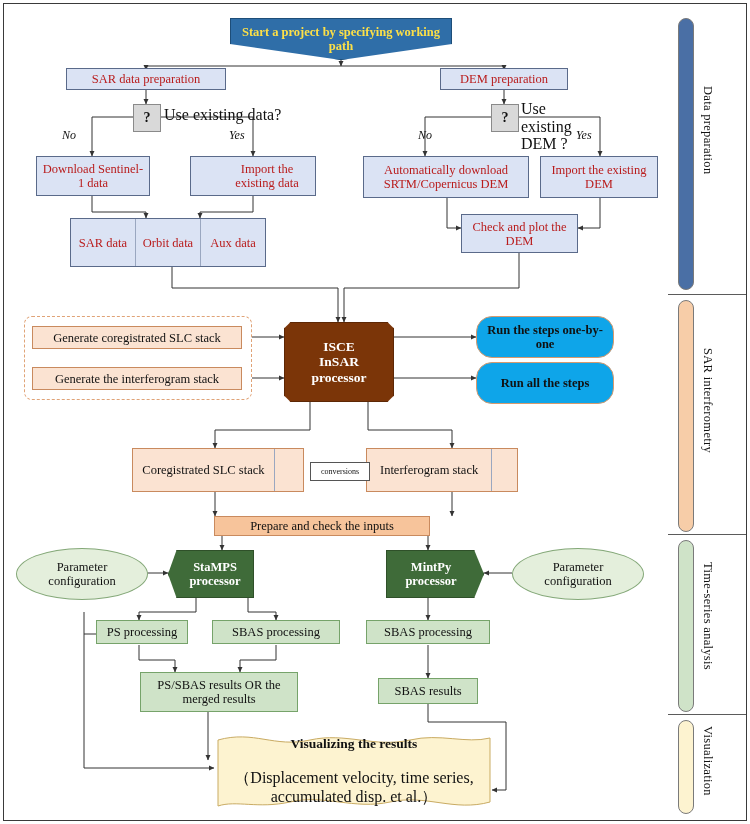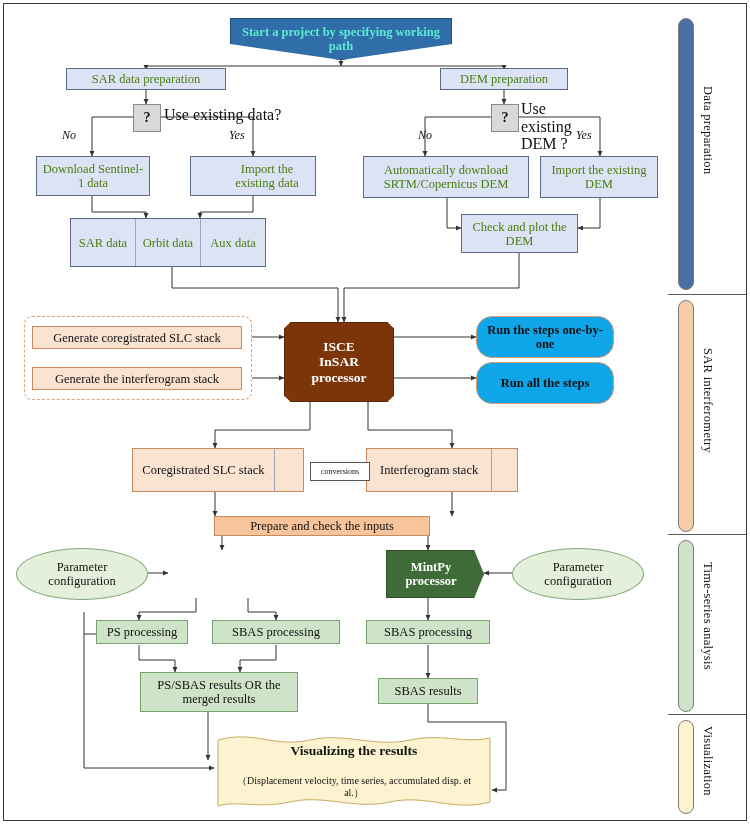--- a/index.html
+++ b/index.html
@@ -1,21 +1,21 @@
 <!DOCTYPE html>
 <html><head>
 <meta charset="utf-8">
 <style>
   html,body{margin:0;padding:0;background:#fff;}
   body{width:750px;height:824px;font-family:"Liberation Serif",serif;color:#111;}
   #root{position:relative;width:750px;height:824px;overflow:hidden;}
   .frame{position:absolute;left:3px;top:3px;width:744px;height:818px;border:1px solid #3a3a3a;box-sizing:border-box;}
   .node{position:absolute;box-sizing:border-box;display:flex;align-items:center;justify-content:center;text-align:center;line-height:1.12;}
-  .blue{background:#dbe3f4;border:1px solid #5a6a8a;color:#4d7c0f;}
-  .start{background:#2f6ea8;color:#5eead4;font-weight:bold;border:1px solid #1d4d78;}
+  .blue{background:#dbe3f4;border:1px solid #5a6a8a;color:#b91c1c;}
+  .start{background:#2f6ea8;color:#fde047;font-weight:bold;border:1px solid #1d4d78;}
   .peach{background:#fbe3d2;border:1px solid #c98a5e;}
   .peach-r{background:#0ea5e9;border:1px solid #d79a6e;border-radius:16px;font-weight:bold;}
   .brown{background:#7b3508;color:#fff;font-weight:bold;border:1px solid #5d2705;}
   .green{background:#3f6b39;color:#fff;font-weight:bold;border:1px solid #2f5029;}
   .lgreen{background:#cfe3c8;border:1px solid #76a36a;}
   .cream{background:#fdf3d0;border:1px solid #d8c47a;}
   .dashed{border:1px dashed #e0a377;background:#fff;border-radius:8px;}
   .txt{font-size:12.5px;}
   .diamond{position:absolute;width:26px;height:26px;background:#d9d9d9;border:1px solid #8a8a8a;display:flex;align-items:center;justify-content:center;font-weight:bold;font-size:14px;}
   .lbl{position:absolute;font-style:italic;font-size:12px;}
@@ -221,20 +221,24 @@
     <span>Prepare and check the inputs</span>
   </div>
 
   <div class="ell" style="left:16px;top:548px;width:130px;height:50px;">
     <span style="padding:0 12px;">Parameter configuration</span>
   </div>
   <div class="ell" style="left:512px;top:548px;width:130px;height:50px;">
     <span style="padding:0 12px;">Parameter configuration</span>
   </div>
 
+  <div class="node green txt" style="left:168px;top:550px;width:86px;height:48px;
+              clip-path:polygon(10% 0,100% 0,100% 100%,10% 100%,0 50%);">
+    <span style="padding-left:8px;">StaMPS processor</span>
+  </div>
   <div class="node green txt" style="left:386px;top:550px;width:98px;height:48px;
               clip-path:polygon(0 0,90% 0,100% 50%,90% 100%,0 100%);">
     <span style="padding-right:8px;">MintPy processor</span>
   </div>
 
   <div class="node lgreen txt" style="left:96px;top:620px;width:92px;height:24px;">
     <span>PS processing</span>
   </div>
   <div class="node lgreen txt" style="left:212px;top:620px;width:128px;height:24px;">
     <span>SBAS processing</span>
@@ -250,21 +254,21 @@
     <span>SBAS results</span>
   </div>
 
   <div class="node cream" style="left:214px;top:730px;width:280px;height:82px;border:none;background:transparent;">
     <svg width="280" height="82" viewBox="0 0 280 82" style="position:absolute;left:0;top:0;">
       <path d="M4,10 C40,0 60,18 96,10 C132,2 160,18 196,10 C226,3 252,14 276,8
                L276,72 C240,82 212,64 176,72 C140,80 110,64 76,72 C44,79 22,70 4,76 Z" fill="#fdf3d0" stroke="#c9ab63" stroke-width="1"></path>
     </svg>
     <div style="position:relative;z-index:2;text-align:center;">
       <div style="font-weight:bold;font-size:13.5px;margin-bottom:17px;">Visualizing the results</div>
-      <div style="font-size:10px;line-height:1.2;padding:0 18px;">（Displacement velocity, time series, accumulated disp. et al.）</div>
+      <div style="font-size:16px;line-height:1.2;padding:0 18px;">（Displacement velocity, time series, accumulated disp. et al.）</div>
     </div>
   </div>
 
   <div class="rail" style="left:678px;top:18px;width:14px;height:270px;background:#4a6fa5;"></div>
   <div class="railtxt" style="left:700px;top:86px;">Data preparation</div>
 
   <div class="rail" style="left:678px;top:300px;width:14px;height:230px;background:#f7cda8;"></div>
   <div class="railtxt" style="left:700px;top:348px;">SAR interferometry</div>
 
   <div class="rail" style="left:678px;top:540px;width:14px;height:170px;background:#cfe3c8;"></div>

